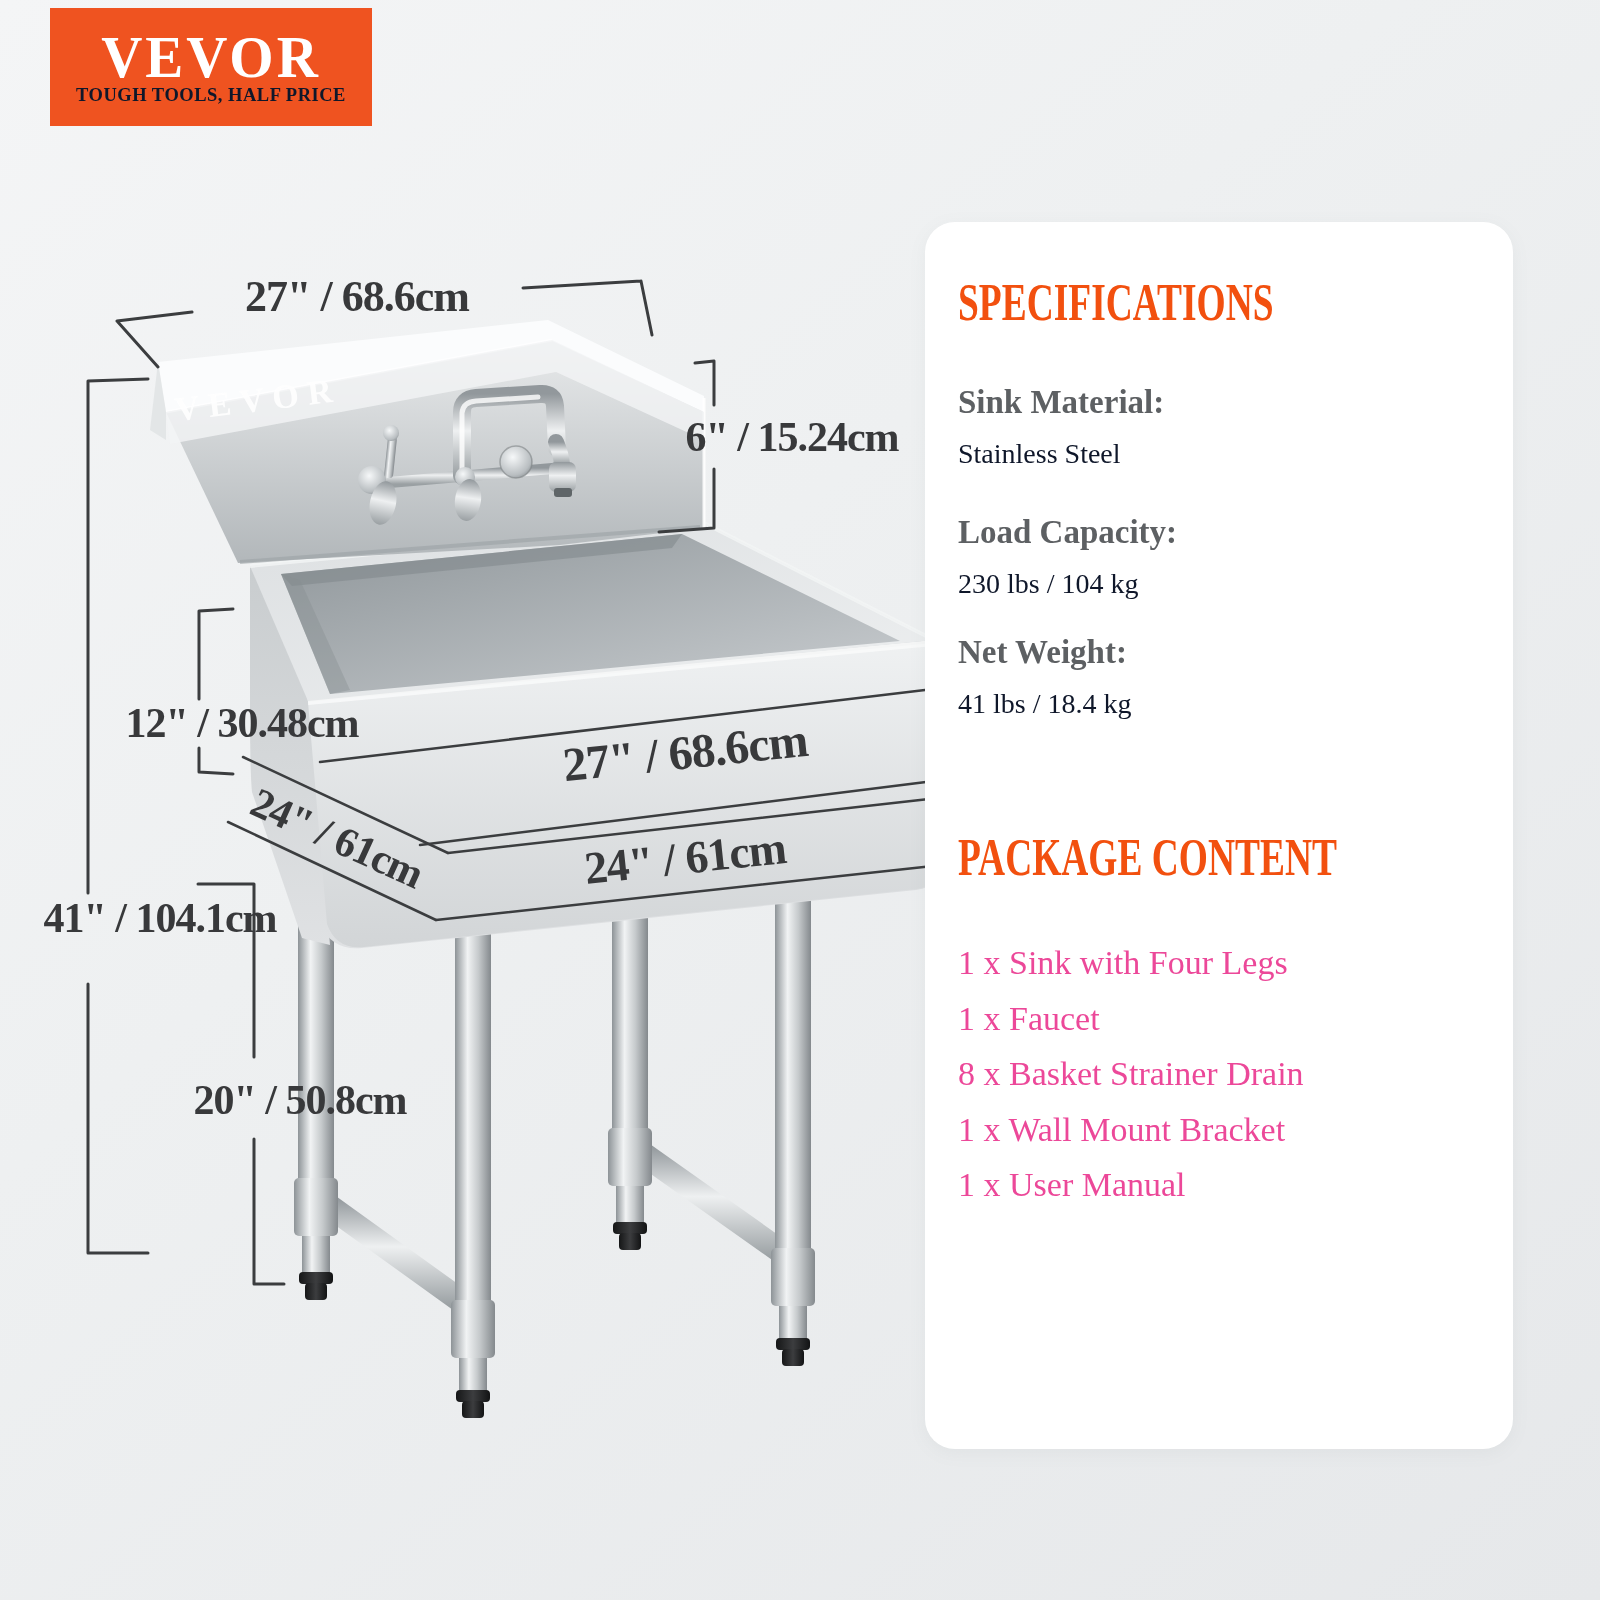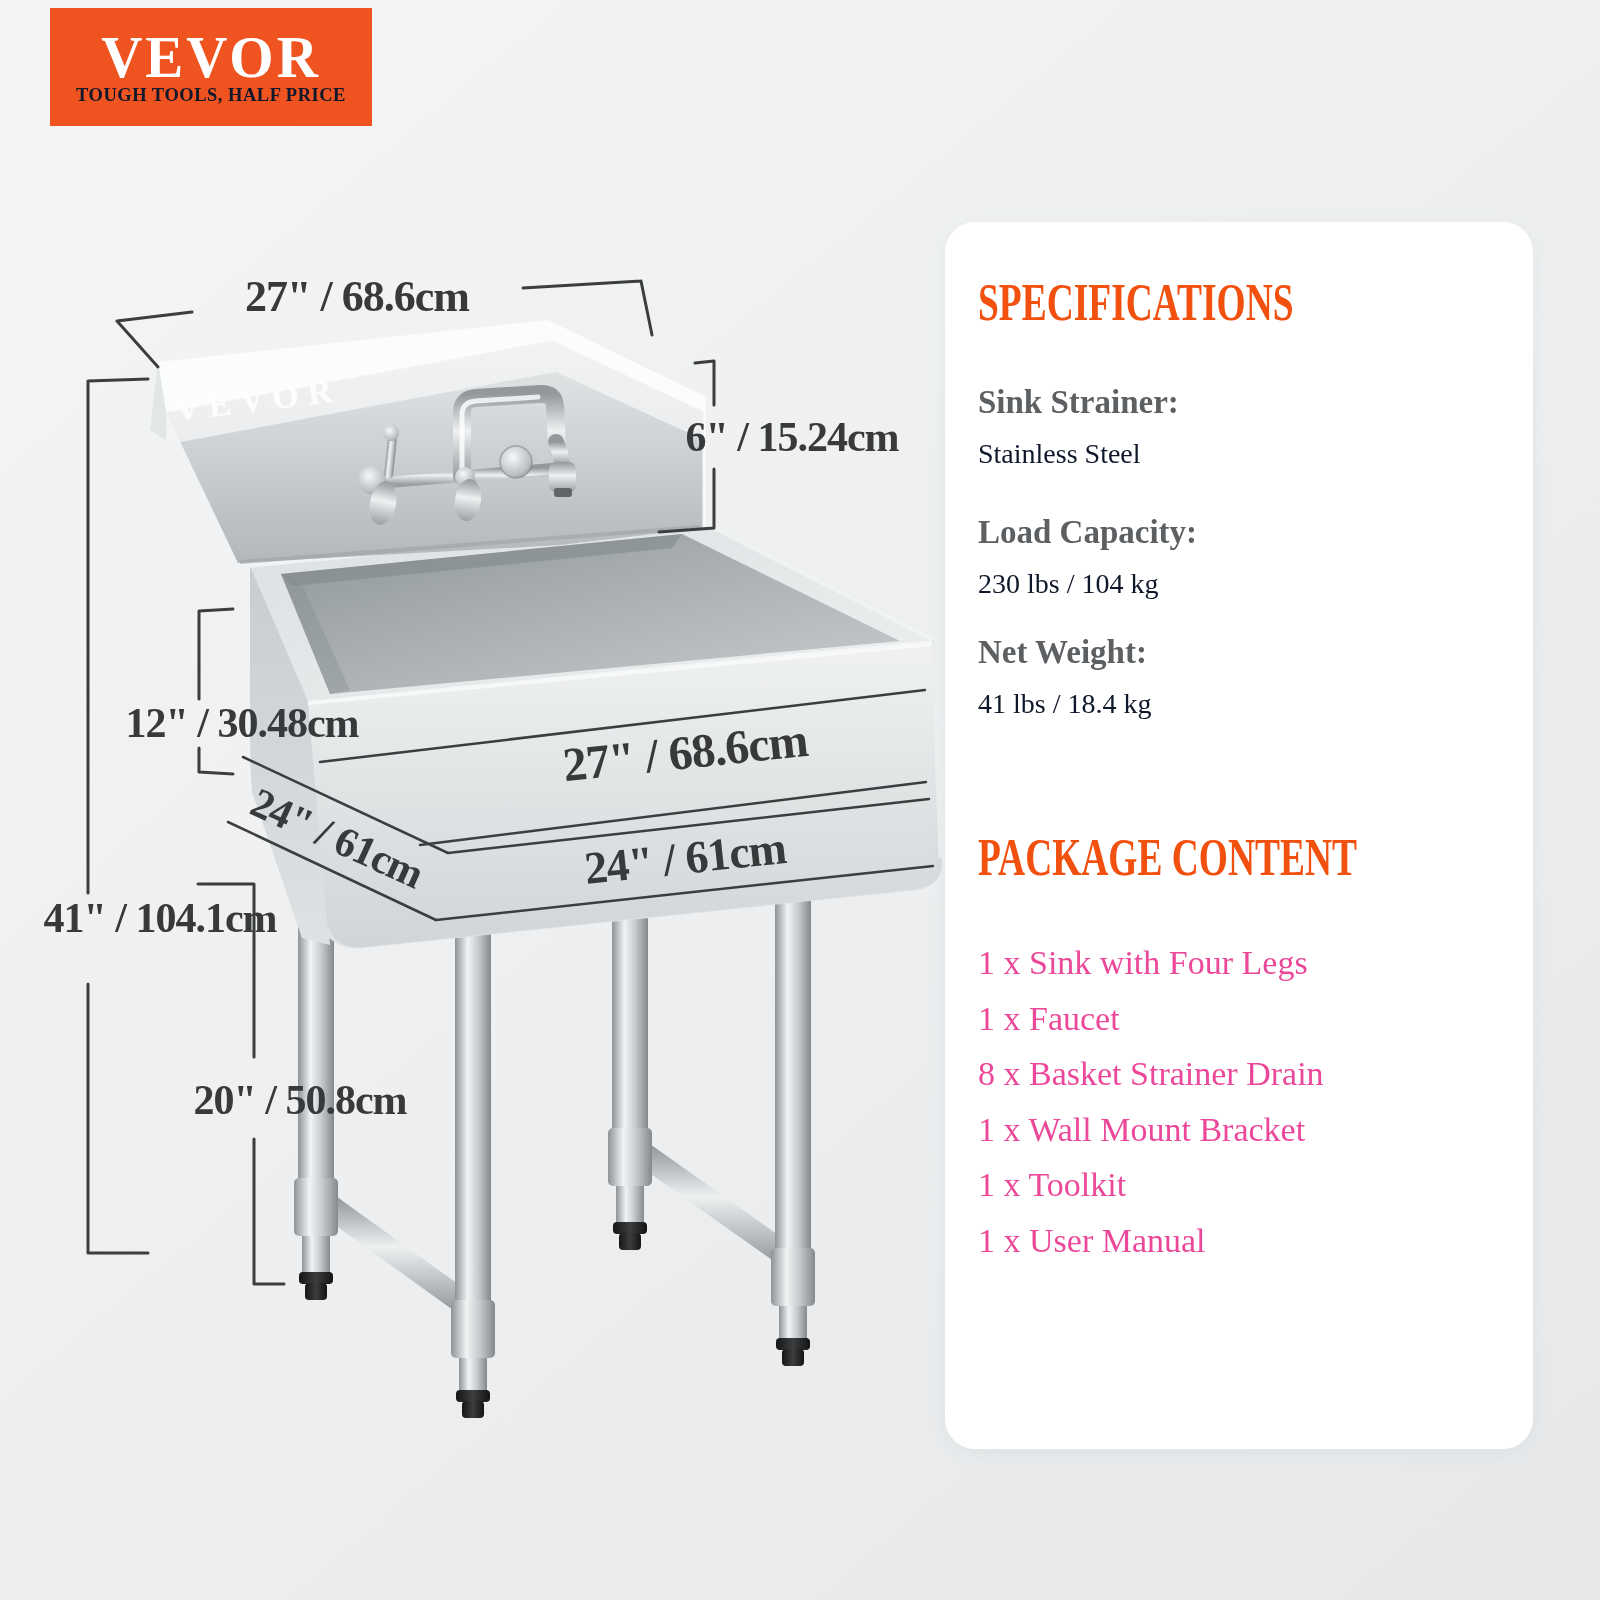--- a/index.html
+++ b/index.html
@@ -23,21 +23,21 @@
   .dim-total   {left:160px;top:918px;font-size:42px;}
   .dim-leg     {left:300px;top:1100px;font-size:42px;}
   .dim-front27 {left:685px;top:752px;font-size:48px;transform:translate(-50%,-50%) rotate(-6deg);}
   .dim-front24 {left:685px;top:858px;font-size:46px;transform:translate(-50%,-50%) rotate(-6deg);}
   .dim-side24  {left:337px;top:838px;font-size:42px;transform:translate(-50%,-50%) rotate(24.5deg);}
 
   .watermark{position:absolute;left:258px;top:400px;transform:translate(-50%,-50%) rotate(-7deg);
              color:#ffffff;opacity:.9;font-weight:700;font-size:34px;letter-spacing:9px;}
 
   
-  .panel{position:absolute;left:945px;top:222px;width:588px;height:1227px;background:#fff;
+  .panel{position:absolute;left:925px;top:222px;width:588px;height:1227px;background:#fff;
          border-radius:30px;box-sizing:border-box;padding:0 30px 0 33px;box-shadow:0 4px 18px rgba(120,125,130,.07);}
   .panel h2{margin:0;color:#F2500F;font-size:52px;font-weight:900;line-height:50px;
             transform:scaleX(.72);transform-origin:left center;white-space:nowrap;}
   .h-spec{margin-top:56px !important;}
   .h-pkg {margin-top:103px !important;}
   .spec-group{margin-top:22px;}
   .spec-group.first{margin-top:48px;}
   .spec-group .lbl{color:#5D6063;font-size:33px;font-weight:700;line-height:52px;}
   .spec-group .val{color:#0f172a;font-size:28px;line-height:52px;}
   .pkg-list{margin-top:52px;}
@@ -216,36 +216,35 @@
   <div class="dim dim-total">41" / 104.1cm</div>
   <div class="dim dim-leg">20" / 50.8cm</div>
   <div class="dim dim-front27">27" / 68.6cm</div>
   <div class="dim dim-front24">24" / 61cm</div>
   <div class="dim dim-side24">24" / 61cm</div>
 
   <div class="panel">
     <h2 class="h-spec">SPECIFICATIONS</h2>
 
     <div class="spec-group first">
-      <div class="lbl">Sink Strainer:</div>
+      <div class="lbl">Sink Material:</div>
       <div class="val">Stainless Steel</div>
     </div>
     <div class="spec-group" style="margin-top:26px;">
       <div class="lbl">Load Capacity:</div>
       <div class="val">230 lbs / 104 kg</div>
     </div>
     <div class="spec-group" style="margin-top:16px;">
       <div class="lbl">Net Weight:</div>
       <div class="val">41 lbs / 18.4 kg</div>
     </div>
 
     <h2 class="h-pkg">PACKAGE CONTENT</h2>
     <div class="pkg-list">
       <div class="item">1 x Sink with Four Legs</div>
       <div class="item">1 x Faucet</div>
       <div class="item">8 x Basket Strainer Drain</div>
       <div class="item">1 x Wall Mount Bracket</div>
-      <div class="item">1 x Toolkit</div>
       <div class="item">1 x User Manual</div>
     </div>
   </div>
 
 </div>
 
 </body></html>

